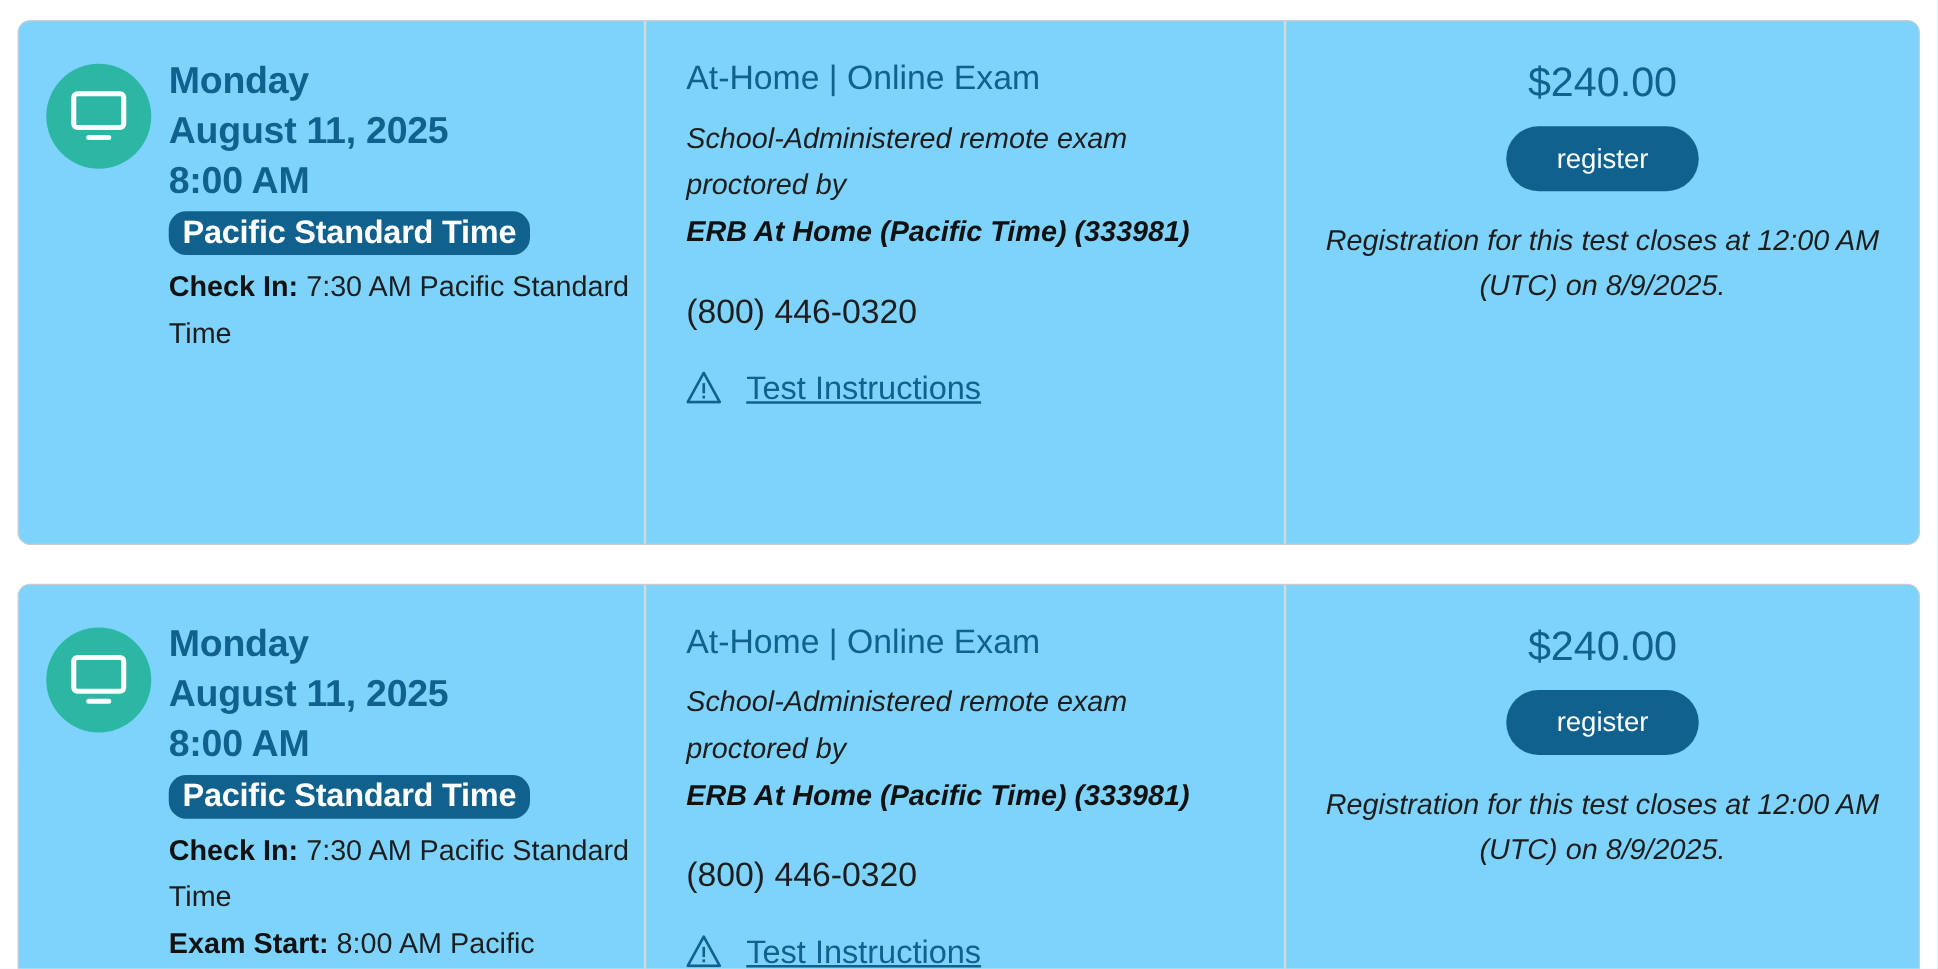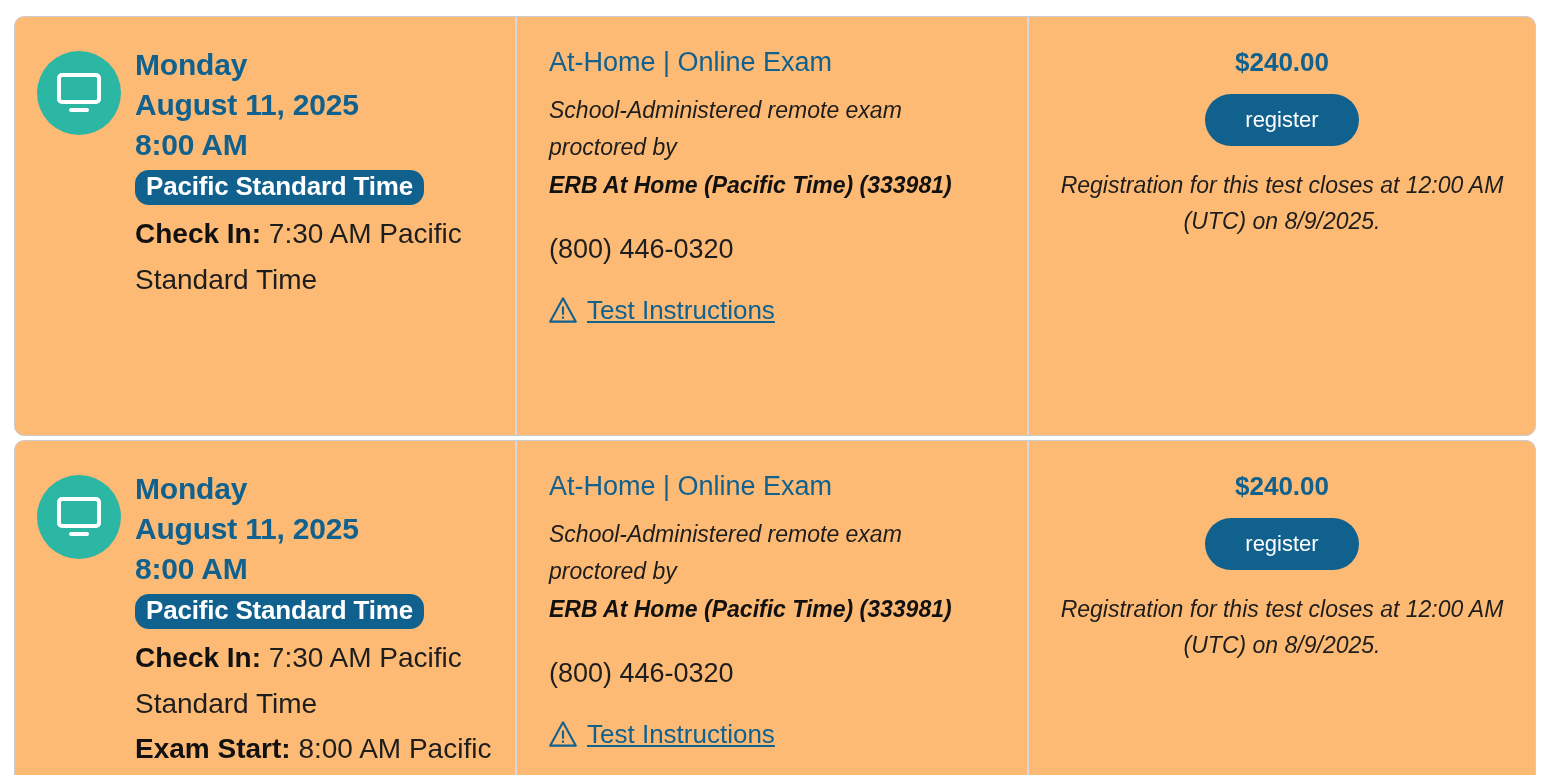--- a/index.html
+++ b/index.html
@@ -14,25 +14,25 @@
     overflow: hidden;
   }
   .page {
     width: 1550px;
     padding: 16px 14px 0 14px;
     box-sizing: border-box;
   }
   .exam-card {
     border: 1px solid #c9cdd1;
     border-radius: 10px;
-    background: #fdba74;
+    background: #7dd3fc;
     box-sizing: border-box;
     display: flex;
     align-items: stretch;
-    margin-bottom: 4px;
+    margin-bottom: 31px;
     min-height: 420px;
   }
   .col-when {
     flex: 0 0 500px;
     display: flex;
     padding: 28px 10px 20px 22px;
     box-sizing: border-box;
   }
   .col-what {
     flex: 0 0 512px;
@@ -99,21 +99,21 @@
     border-radius: 14px;
     padding: 1px 11px 3px 11px;
     font-size: 26px;
     font-weight: bold;
     white-space: nowrap;
     display: inline-block;
     line-height: 1.22;
   }
   .when-detail {
     margin-top: 6px;
-    font-size: 28px;
+    font-size: 23px;
     color: #1d1d1d;
     line-height: 1.62;
   }
   .when-detail b { color: #111111; }
 
   .what-title {
     color: #11618f;
     font-size: 27px;
     font-weight: normal;
     margin-bottom: 14px;
@@ -127,33 +127,33 @@
   .what-line b { color: #111111; }
   .what-phone {
     font-size: 27px;
     color: #1d1d1d;
     margin-top: 30px;
   }
   .instructions {
     margin-top: 30px;
     display: flex;
     align-items: center;
-    gap: 10px;
+    gap: 20px;
   }
   .warn-icon { width: 28px; height: 26px; display: block; }
   .instructions a {
     color: #11618f;
     font-size: 26px;
     text-decoration: underline;
   }
 
   .price {
     color: #11618f;
-    font-size: 26px;
-    font-weight: bold;
+    font-size: 33px;
+    font-weight: normal;
     margin-bottom: 16px;
   }
   .register-btn {
     display: inline-block;
     background: #11618f;
     color: #ffffff;
     border: none;
     border-radius: 26px;
     font-size: 22px;
     font-family: "Liberation Sans", sans-serif;

